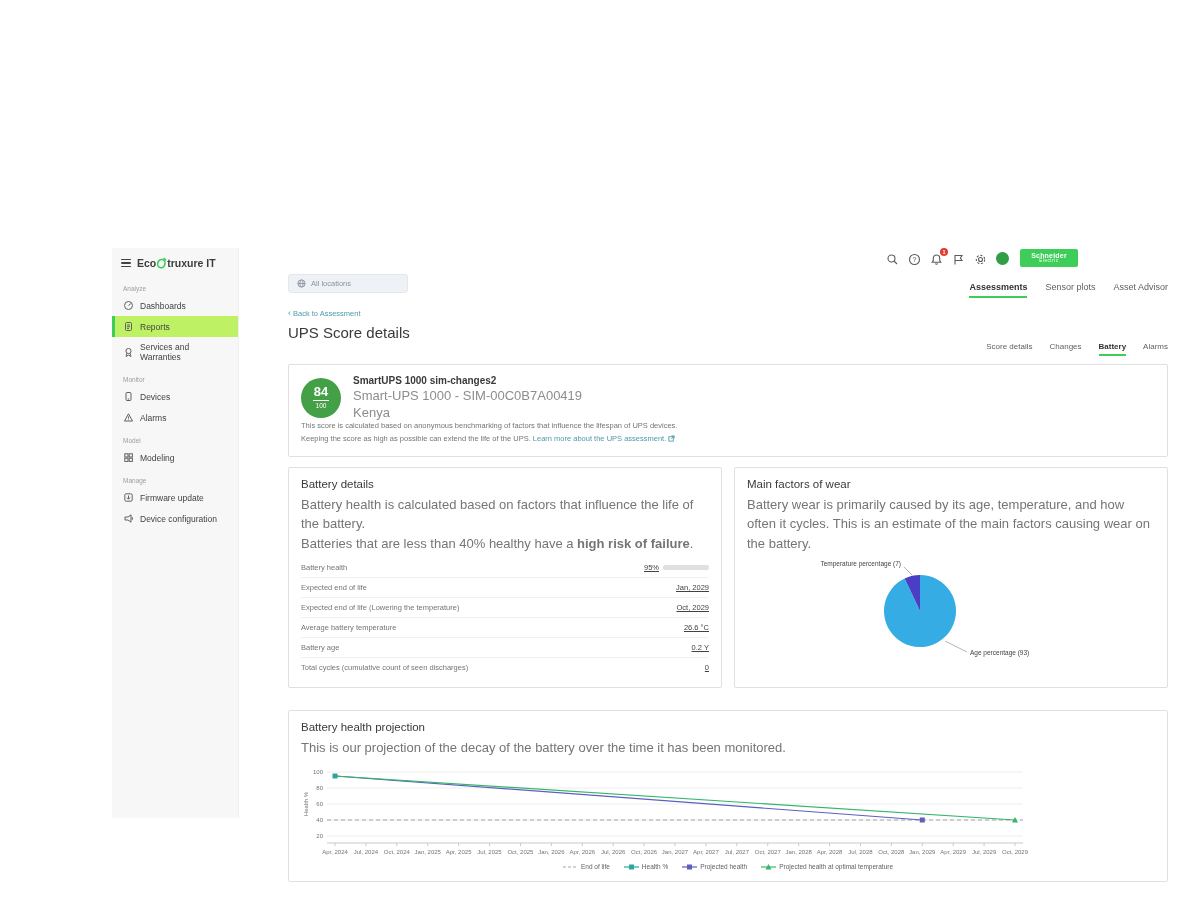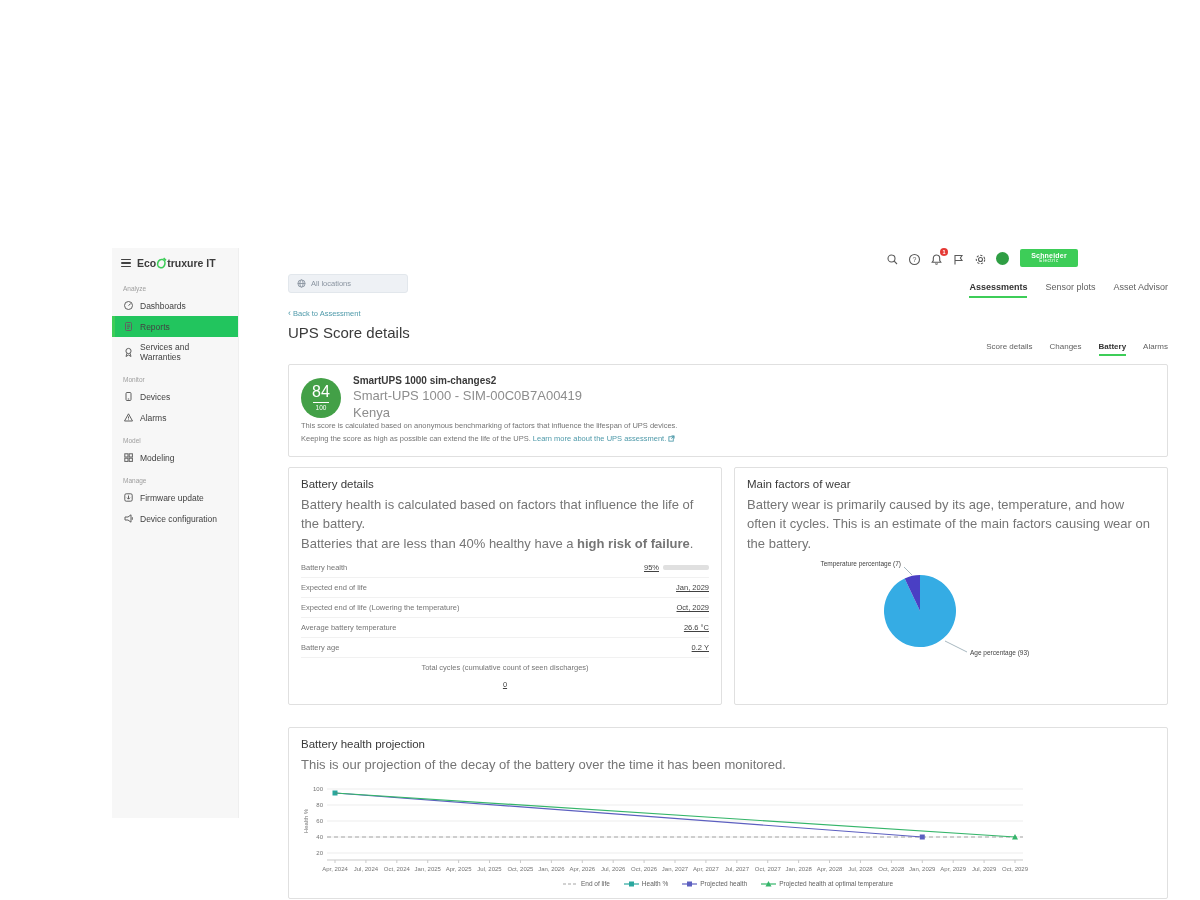--- a/index.html
+++ b/index.html
@@ -13,21 +13,21 @@
 
   
   .sidebar{position:absolute;left:0;top:0;width:126px;height:570px;background:#f7f7f7;border-right:1px solid #efefef;}
   .sb-head{display:flex;align-items:center;gap:5px;padding:9px 8px 7px 8px;}
   .hamburger{display:inline-flex;flex-direction:column;gap:2px;cursor:pointer;padding:1px;}
   .hamburger i{width:10px;height:1.5px;background:#424242;display:block;border-radius:1px;}
   .brand{font-size:10.5px;font-weight:700;color:#3c3c3c;display:inline-flex;align-items:center;white-space:nowrap;}
   .sb-section{font-size:6.5px;color:#9e9e9e;padding:9px 11px 3px 11px;}
   .sb-item{display:flex;align-items:center;gap:6px;padding:5px 11px;font-size:8.5px;color:#424242;cursor:pointer;position:relative;}
   .sb-item svg{flex:0 0 auto;stroke:#616161;fill:none;stroke-width:1;}
-  .sb-item.active{background:#22c55e;font-weight:400;}
+  .sb-item.active{background:#bef264;font-weight:400;}
   .sb-item.active::before{content:"";position:absolute;left:0;top:0;bottom:0;width:3px;background:#3dcd58;}
 
   
   .topbar{position:absolute;top:1px;right:0;display:flex;align-items:center;gap:9px;}
   .tb-icon{width:13px;height:13px;position:relative;cursor:pointer;}
   .tb-icon svg{stroke:#5a5a5a;fill:none;stroke-width:1.1;}
   .badge{position:absolute;top:-4px;right:-5px;background:#e53935;color:#fff;border-radius:50%;min-width:8px;height:8px;font-size:5.5px;display:flex;align-items:center;justify-content:center;font-weight:700;}
   .avatar{width:13px;height:13px;border-radius:50%;background:#2f9e44;cursor:pointer;}
   .sch-logo{width:58px;height:18px;background:#3dcd58;border-radius:2px;color:#fff;display:flex;flex-direction:column;align-items:center;justify-content:center;line-height:1;margin-left:2px;}
   .sch-logo .l1{font-size:7px;font-weight:700;letter-spacing:.2px;}
@@ -44,37 +44,37 @@
   .back{margin-top:11px;font-size:7.5px;color:#4f9aaa;cursor:pointer;display:inline-flex;align-items:center;gap:2px;}
   .chev::before{content:"‹";font-size:9px;line-height:1;}
   h1{margin:4px 0 0 0;font-size:15px;font-weight:500;color:#3a3a3a;}
   .subtabs{display:flex;gap:17px;justify-content:flex-end;margin-top:1px;}
   .subtab{font-size:8px;color:#616161;padding-bottom:3px;cursor:pointer;border-bottom:2px solid transparent;}
   .subtab.active{color:#333;font-weight:700;border-bottom-color:#3dcd58;}
 
   .card{background:#fff;border:1px solid #e0e0e0;border-radius:2px;margin-top:8px;padding:10px 12px;}
   .score-row{display:flex;gap:12px;align-items:center;}
   .score-circle{width:40px;height:40px;border-radius:50%;background:#43a047;color:#fff;display:flex;flex-direction:column;align-items:center;justify-content:center;line-height:1;flex:0 0 auto;}
-  .score-num{font-size:16px;font-weight:400;}
+  .score-num{font-size:13px;font-weight:700;}
   .score-div{width:16px;height:1px;background:#fff;margin:2px 0;}
   .score-max{font-size:6.5px;}
   .dev-name{font-size:10px;font-weight:700;color:#3a3a3a;}
   .dev-sub{font-size:13px;color:#8d8d8d;margin-top:2px;}
   .card-desc{font-size:7.5px;color:#757575;margin-top:0;line-height:1.7;}
   .link{color:#4f9aaa;cursor:pointer;}
   .ext-icon svg{stroke:#4f9aaa;fill:none;stroke-width:1;vertical-align:-1px;}
 
   .panels{display:flex;gap:12px;margin-top:10px;align-items:stretch;}
   .panel{background:#fff;border:1px solid #e0e0e0;border-radius:2px;padding:10px 12px;flex:1;min-width:0;}
   .panel h2{margin:0;font-size:11.5px;font-weight:500;color:#3a3a3a;}
   .pdesc{font-size:13px;color:#757575;margin-top:5px;line-height:1.5;}
 
   .details-table{margin-top:5px;}
   .drow{display:flex;justify-content:space-between;align-items:center;padding:5px 0;border-bottom:1px solid #f1f1f1;font-size:7.5px;gap:8px;}
-  .drow:last-child{border-bottom:none;flex-direction:column;}
+  .drow:last-child{border-bottom:none;}
   .dlabel{color:#757575;}
   .dvalue{color:#424242;white-space:nowrap;text-decoration:underline;}
   .health-val{display:flex;align-items:center;gap:4px;}
   .bar{width:46px;height:5px;background:#e0e0e0;border-radius:2px;overflow:hidden;}
   .bar-fill{height:100%;background:#2e7d32;border-radius:2px;}
 
   #pie-svg{display:block;margin-top:2px;}
   #pie-svg text{font-size:6.5px;fill:#424242;font-family:"Liberation Sans",sans-serif;}
   #pie-svg line{stroke:#90a4ae;stroke-width:.8;}
 

